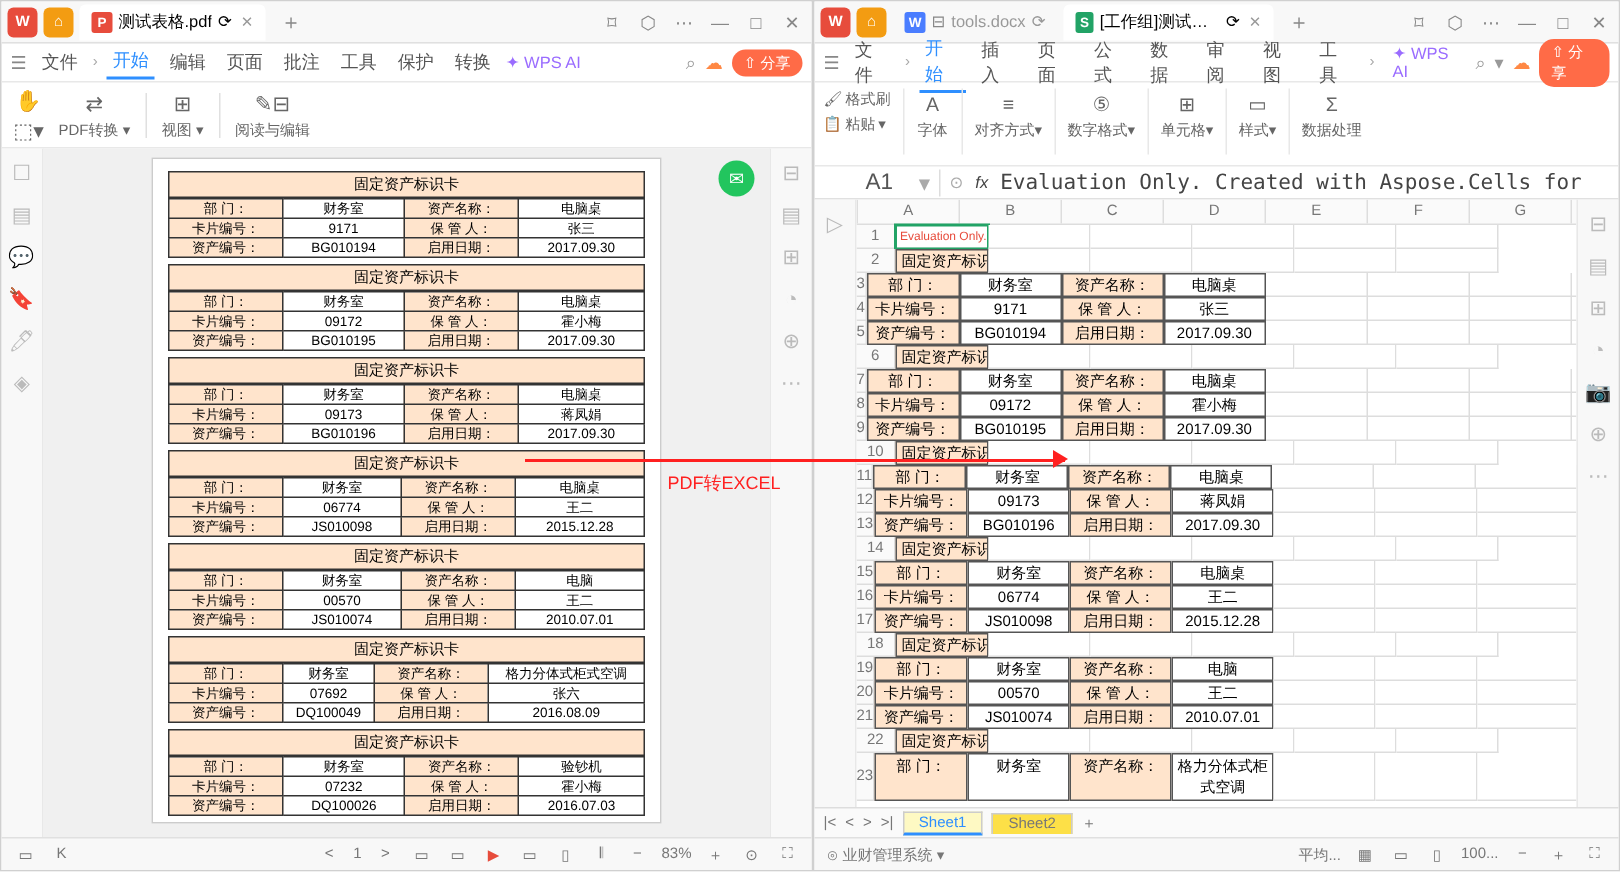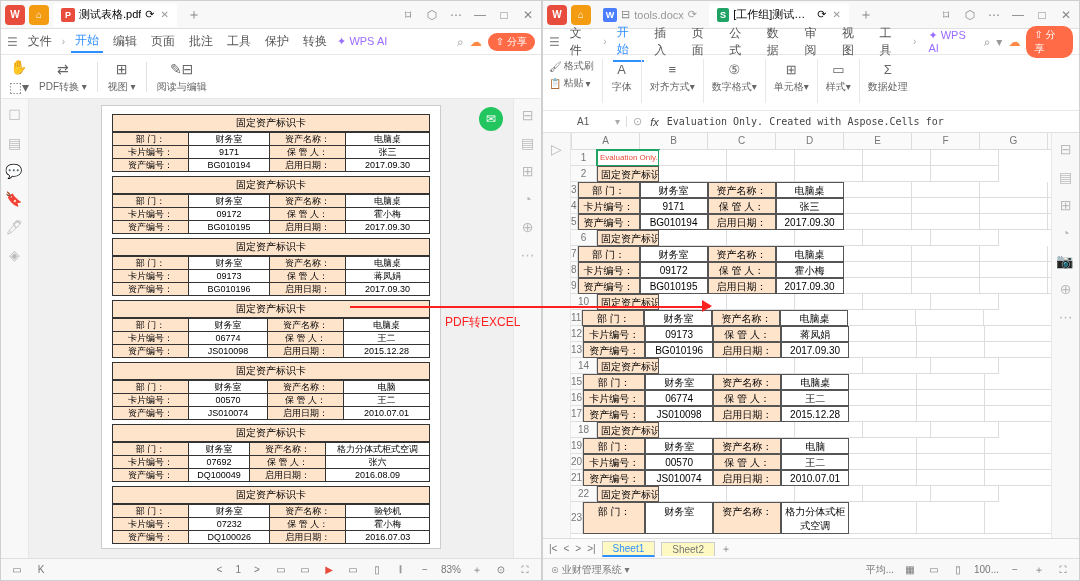--- a/index.html
+++ b/index.html
@@ -44,21 +44,21 @@
     .card td { border: 1px solid #333; padding: 0px 4px; font-size: 9px; text-align: center; height: 12px; line-height: 12px; background: #fff; }
     .card td.lbl { background: #ffe4cc; width: 24%; }
     .statusbar { height: 22px; background: #f8f8f8; border-top: 1px solid #e0e0e0; display: flex; align-items: center; padding: 0 8px; gap: 8px; font-size: 10px; color: #777; }
     .statusbar .spacer { flex: 1; }
     .sicon { width: 16px; text-align: center; }
     .excel-ribbon { display: flex; align-items: flex-start; height: 56px; border-bottom: 1px solid #e8e8e8; padding: 4px 6px; gap: 8px; }
     .rib-group { display: flex; flex-direction: column; align-items: center; gap: 1px; font-size: 10px; color: #666; }
     .rib-icon { width: 22px; height: 20px; display: flex; align-items: center; justify-content: center; font-size: 13px; }
     .rib-sep { width: 1px; height: 44px; background: #e8e8e8; }
     .namebox-row { display: flex; align-items: center; height: 22px; border-bottom: 1px solid #e0e0e0; }
-    .namebox { width: 56px; border-right: 1px solid #ddd; padding: 0 6px; font-size: 10px; color: #555; display: flex; align-items: center; justify-content: space-between; }
+    .namebox { width: 56px; border-right: 1px solid #ddd; padding: 0 6px; font-size: 15px; color: #555; display: flex; align-items: center; justify-content: space-between; }
     .fx-area { display: flex; align-items: center; gap: 8px; padding: 0 6px; font-size: 11px; color: #444; flex: 1; }
     .sheet-wrap { flex: 1; display: flex; overflow: hidden; position: relative; }
     .sheet { flex: 1; overflow: hidden; font-size: 10px; }
     .colhdr { display: flex; background: #fafafa; border-bottom: 1px solid #ddd; }
     .corner { width: 26px; border-right: 1px solid #ddd; height: 16px; }
     .ch { flex: 0 0 68px; text-align: center; border-right: 1px solid #ddd; height: 16px; line-height: 16px; color: #777; }
     .ch:first-of-type { flex: 0 0 62px; }
     .row { display: flex; height: 16px; }
     .row.big { height: 32px; }
     .rh { width: 26px; border-right: 1px solid #ddd; border-bottom: 1px solid #ddd; background: #fafafa; text-align: center; line-height: 16px; color: #777; }
@@ -67,21 +67,21 @@
     .cell:nth-child(2) { flex: 0 0 62px; }
     .cell.empty { background: #fff; }
     .cell.title { background: #ffe4cc; text-align: left; font-weight: 500; border: 1px solid #555; }
     .cell.lbl { background: #ffe4cc; border: 1px solid #555; }
     .cell.val { border: 1px solid #555; background: #fff; }
     .cell.sel { outline: 2px solid #22a366; outline-offset: -1px; }
     .cell.red { color: #e74c3c; font-size: 8px; text-align: left; }
     .span4 { flex: 0 0 266px; }
     .row.big .cell { line-height: 14px; padding-top: 2px; white-space: normal; }
     .sheet-tabs { display: flex; align-items: center; height: 20px; background: #fafafa; border-top: 1px solid #ddd; font-size: 10px; padding: 0 6px; gap: 6px; color: #777; }
-    .stab { padding: 1px 10px; background: #fef9c3; border: 1px solid #ccc; border-bottom: none; }
+    .stab { padding: 1px 10px; background: #fde047; border: 1px solid #ccc; border-bottom: none; }
     .stab.active { color: #2e8fff; border-bottom: 2px solid #2e8fff; background: #fef9c3; }
     .arrow-overlay { position: absolute; top: 280px; left: 350px; width: 360px; pointer-events: none; z-index: 50; }
     .arrow-line { position: absolute; height: 1.5px; background: #ff2020; width: 360px; top: 26px; }
     .arrow-head { position: absolute; right: -2px; top: 20px; width: 0; height: 0; border-left: 10px solid #ff2020; border-top: 6px solid transparent; border-bottom: 6px solid transparent; }
     .arrow-label { position: absolute; left: 95px; top: 34px; color: #ff2020; font-size: 12px; }
     .trunc { white-space: nowrap; overflow: hidden; text-overflow: ellipsis; max-width: 90px; }
   </style>
 </head>
 <body>
 
@@ -453,21 +453,21 @@
   </div>
   <div class="namebox-row">
     <div style="width:28px"></div>
     <div class="namebox">
         <span>A1</span>
         <span style="color:#aaa">▾</span>
       </div>
     <div class="fx-area">
         <span style="color:#aaa">⊙</span>
         <span style="font-style:italic">fx</span>
-        <span style="font-family:monospace;font-size:10px">Evaluation Only. Created with Aspose.Cells for</span>
+        <span style="font-family:monospace;font-size:14px">Evaluation Only. Created with Aspose.Cells for</span>
       </div>
   </div>
   <div class="sheet-wrap">
     <div class="siderail" style="width:28px">
         <span>▷</span>
       </div>
     <div class="sheet" id="sheet">
         <div class="colhdr">
           <div class="corner"></div>
           <div class="ch">A</div>

